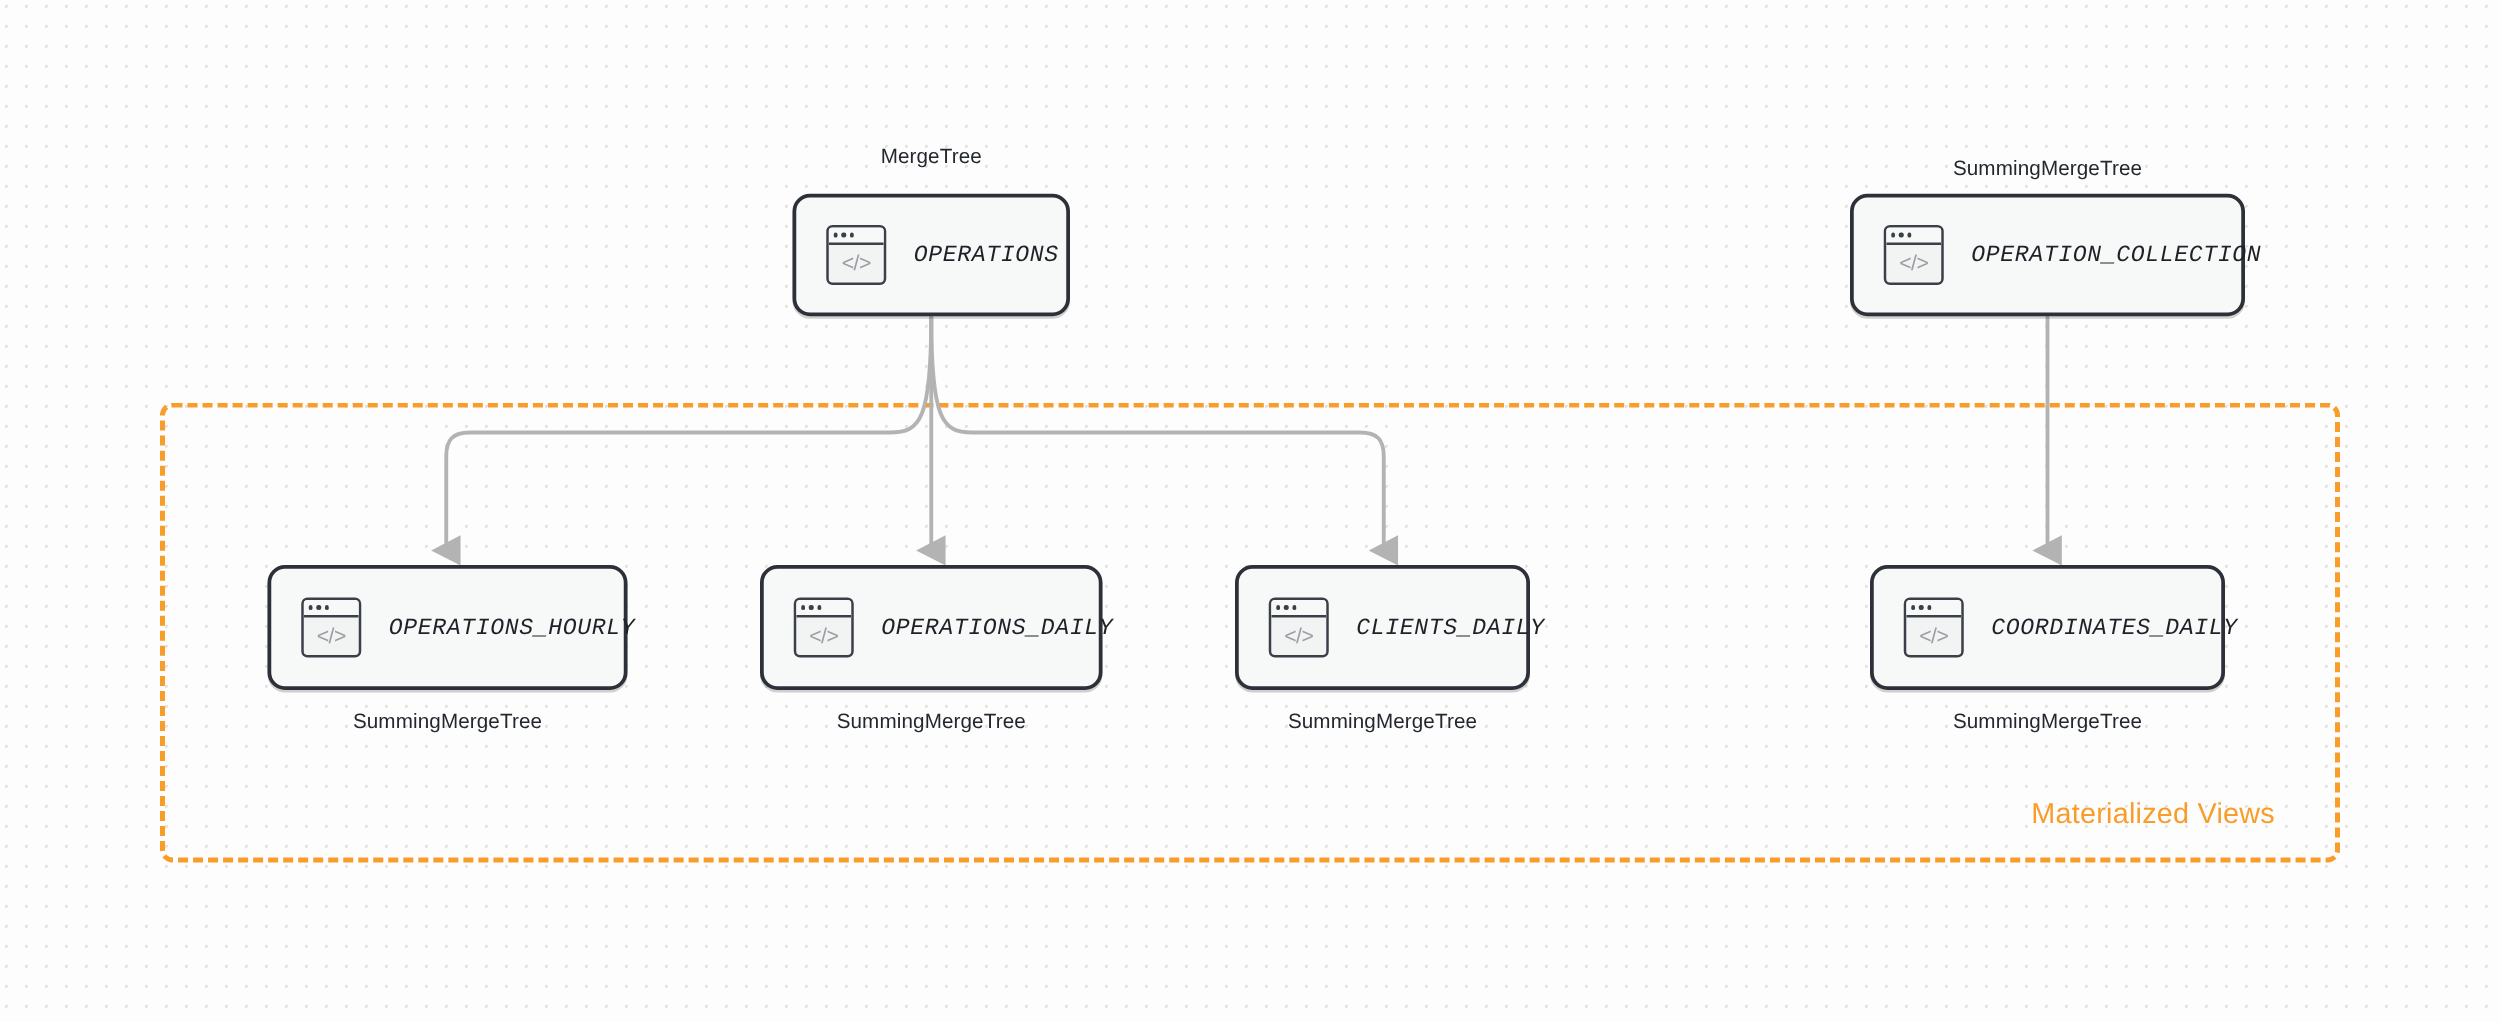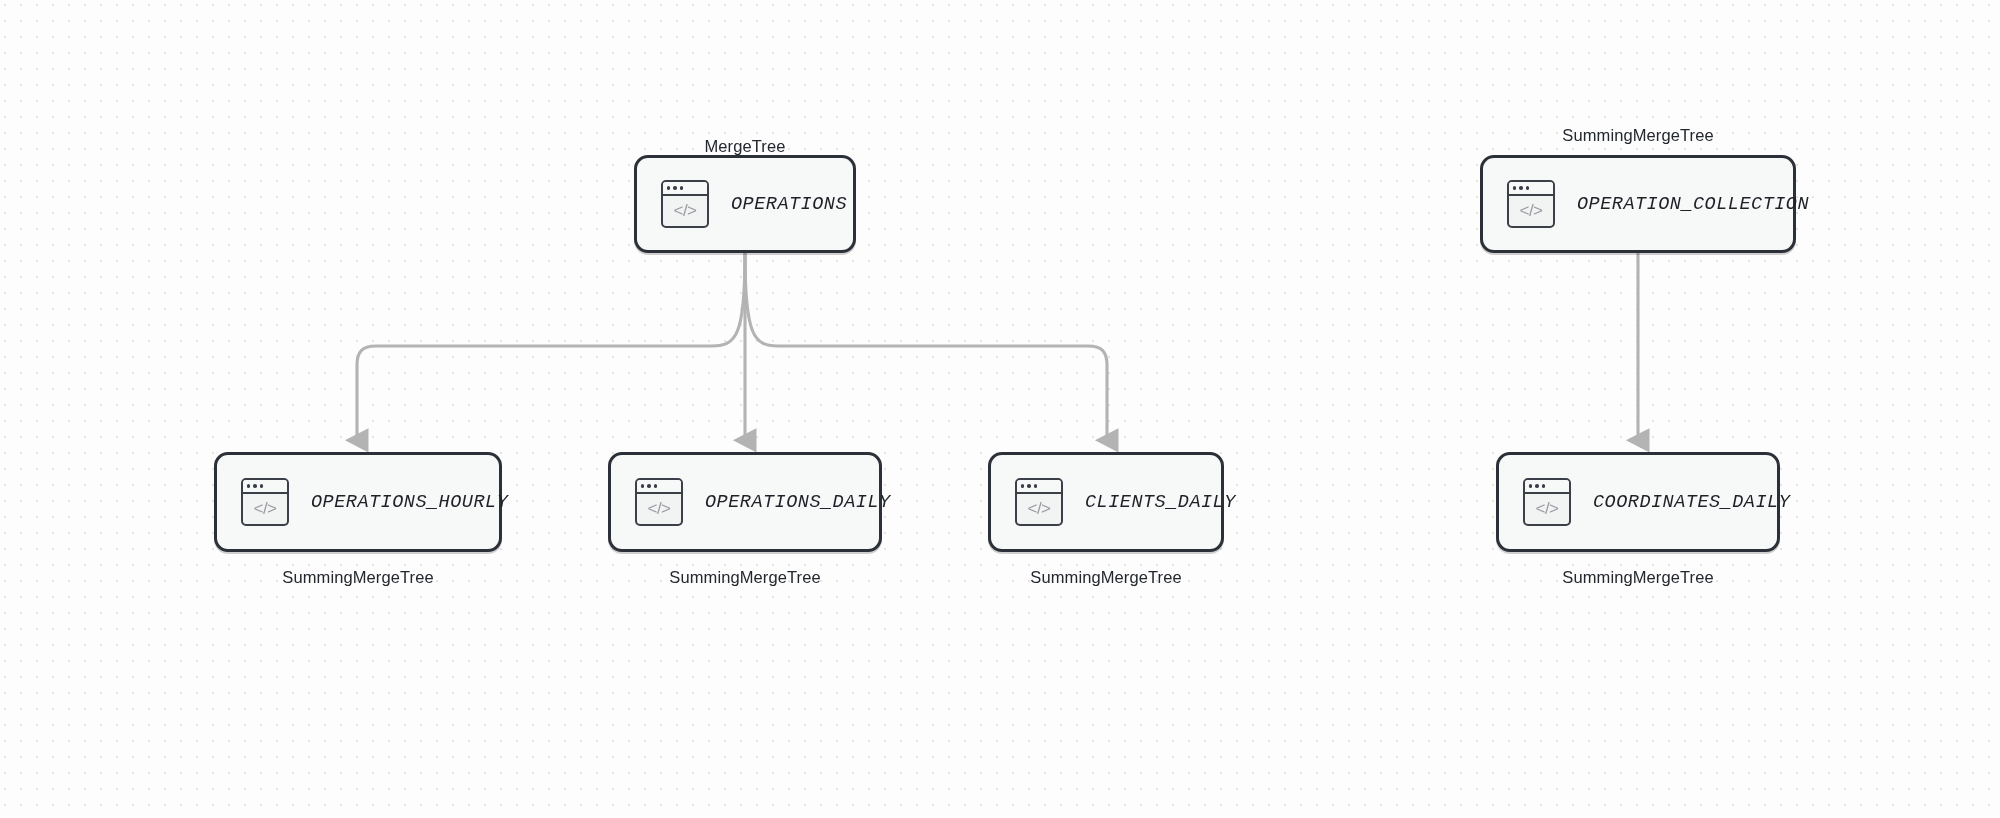--- a/index.html
+++ b/index.html
@@ -126,20 +126,23 @@
     white-space: nowrap;
     text-align: center;
     letter-spacing: 0.1px;
   }
 </style>
 </head>
 <body>
 
 <div id="canvas">
 
+  <div class="mv-group">
+    <div class="mv-group-label">Materialized Views</div>
+  </div>
 
   <svg id="edges" viewBox="0 0 2000 818" xmlns="http://www.w3.org/2000/svg">
     <defs>
       <marker id="arrowhead" markerWidth="9" markerHeight="9" refX="4.2" refY="4.3" orient="auto" markerUnits="strokeWidth">
         <path d="M 0.4 0.6 L 8.2 0.6 L 4.3 8.2 z" fill="#b3b3b3"></path>
       </marker>
     </defs>
 
     <g fill="none" stroke="#b3b3b3" stroke-width="3.1" stroke-linecap="round">
 
@@ -154,21 +157,21 @@
       <path d="M 745 254
                C 745 336, 754 346, 778 346
                L 1088 346
                C 1102 346, 1107 352, 1107 365
                L 1107 440" marker-end="url(#arrowhead)"></path>
 
       <path d="M 1638 254 L 1638 440" marker-end="url(#arrowhead)"></path>
     </g>
   </svg>
 
-  <div class="engine-caption" style="left:634px; top:137px; width:222px;">MergeTree</div>
+  <div class="engine-caption" style="left:634px; top:116px; width:222px;">MergeTree</div>
 
   <div class="engine-caption" style="left:1480px; top:126px; width:316px;">SummingMergeTree</div>
 
   <div class="node" style="left:634px; top:155px; width:222px; height:98px;">
     <span class="code-icon">
       <span class="code-icon-bar">
         <i></i>
         <i></i>
         <i></i>
       </span>

